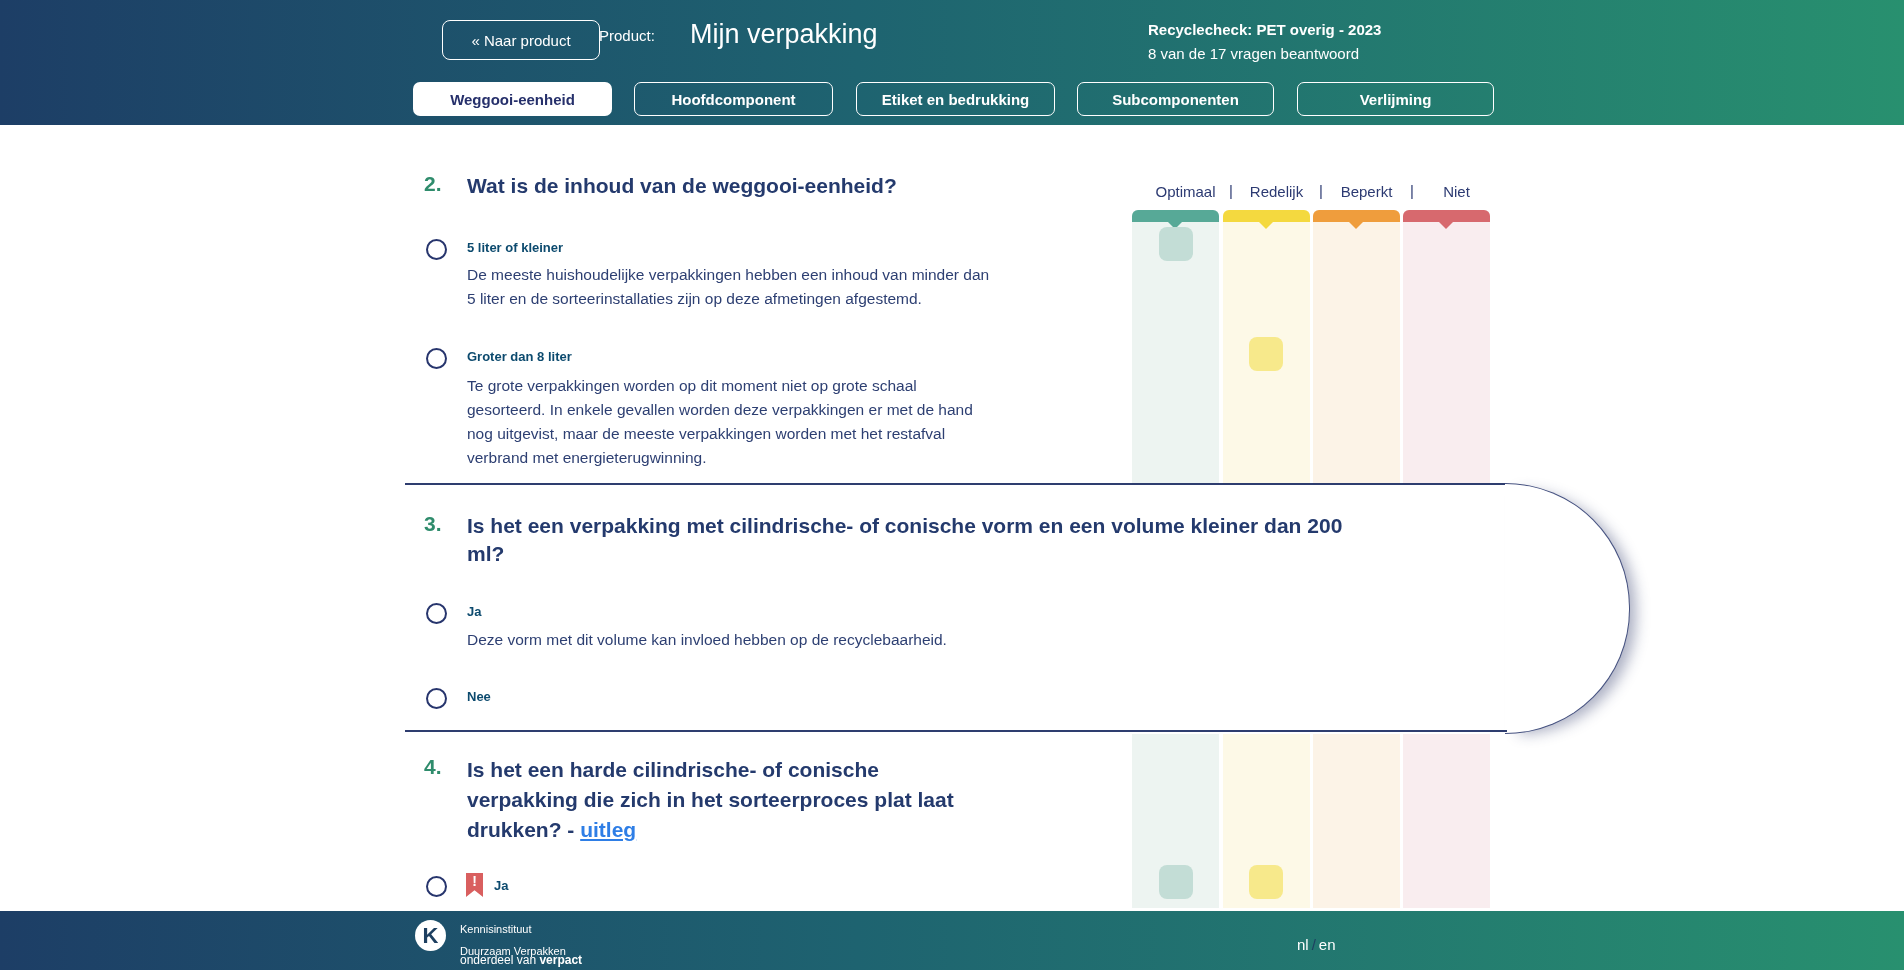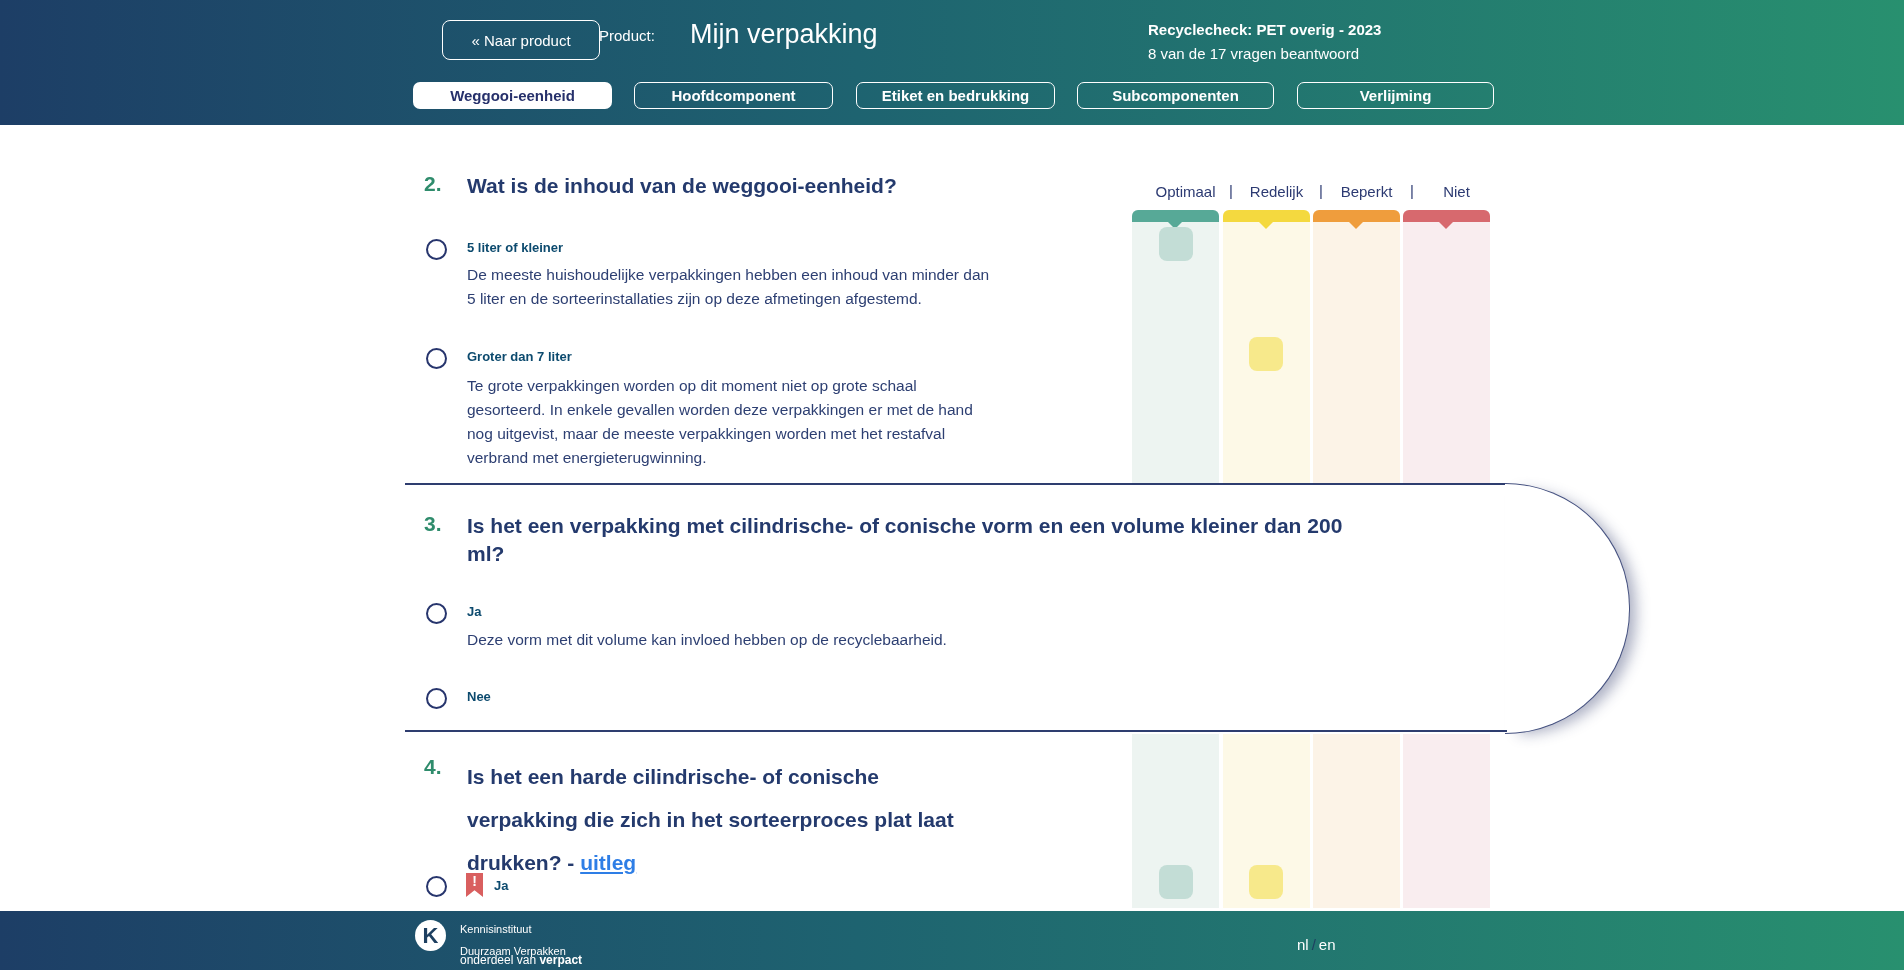--- a/index.html
+++ b/index.html
@@ -10,21 +10,21 @@
   .appbar{position:absolute;left:0;top:0;width:1904px;height:125px;
           background:linear-gradient(90deg,#1d3e66 0%,#1e6370 45%,#28906f 100%);}
   .btn-back{position:absolute;left:415px;top:20px;width:158px;height:40px;box-sizing:border-box;
             border:1.5px solid #ffffff;border-radius:8px;background:transparent;color:#ffffff;
             font-size:15px;display:flex;align-items:center;justify-content:center;cursor:pointer;margin-left:27px;}
   .product-label{position:absolute;left:599px;top:27px;color:#ffffff;font-size:15px;}
   .product-name{position:absolute;left:690px;top:19px;color:#ffffff;font-size:27px;font-weight:normal;}
   .check-name{position:absolute;left:1148px;top:21px;color:#ffffff;font-size:15px;font-weight:bold;}
   .progress{position:absolute;left:1148px;top:45px;color:#ffffff;font-size:15px;}
 
-  .tab{position:absolute;top:82px;height:27px;box-sizing:border-box;border-radius:7px;
+  .tab{position:absolute;top:82px;height:34px;box-sizing:border-box;border-radius:7px;
        font-size:15px;font-weight:bold;display:flex;align-items:center;justify-content:center;cursor:pointer;}
   .tab.inactive{border:1.5px solid #ffffff;color:#ffffff;background:transparent;}
   .tab.active{background:#ffffff;color:#26306b;border:none;}
   .tab1{left:413px;width:199px}.tab2{left:634px;width:199px}.tab3{left:856px;width:199px}
   .tab4{left:1077px;width:197px}.tab5{left:1297px;width:197px}
 
   
   .scale-label{position:absolute;top:183px;width:87px;text-align:center;color:#2c3a72;font-size:15px;}
   .sl1{left:1142px}.sl2{left:1233px}.sl3{left:1323px}.sl4{left:1413px}
   .scale-sep{position:absolute;top:182px;color:#2c3a72;font-size:15px;}
@@ -50,21 +50,21 @@
        border:1.5px solid #44507f;border-left:none;
        border-radius:0 124.5px 124.5px 0 / 0 124.5px 124.5px 0;
        box-shadow:10px 4px 14px -4px rgba(40,50,100,.38);}
 
   
   .q-number{position:absolute;left:424px;color:#2f8c6c;font-size:21px;font-weight:bold;}
   .q-title{position:absolute;left:467px;color:#243a6d;font-size:21px;font-weight:bold;
            white-space:pre-line;line-height:28px;}
   .qn2{top:172px}.qt2{top:172px}
   .qn3{top:512px}.qt3{top:512px}
-  .qn4{top:755px}.qt4{top:755px;line-height:43px;}
+  .qn4{top:755px}.qt4{top:755px;line-height:30px;}
   .radio{position:absolute;width:21px;height:21px;box-sizing:border-box;border:2.5px solid #27356d;
          border-radius:50%;background:#ffffff;cursor:pointer;}
   .opt-label{position:absolute;left:467px;color:#0c4a6e;font-size:13px;font-weight:bold;}
   .opt-desc{position:absolute;left:467px;color:#2d3f72;font-size:15.5px;line-height:24px;white-space:pre-line;}
   .r2a{left:426px;top:239px}.l2a{top:240px}.d2a{top:263px}
   .r2b{left:426px;top:348px}.l2b{top:349px}.d2b{top:374px}
   .r3a{left:426px;top:603px}.l3a{top:604px}.d3a{top:628px}
   .r3b{left:426px;top:688px}.l3b{top:689px}
   .r4a{left:426px;top:876px}.l4a{left:494px;top:878px}
   .uitleg{color:#2e7ee6;text-decoration:underline;cursor:pointer;}
@@ -140,21 +140,21 @@
 
   <div class="q-number qn2">2.</div>
   <div class="q-title qt2">Wat is de inhoud van de weggooi-eenheid?</div>
 
   <div class="radio r2a"></div>
   <div class="opt-label l2a">5 liter of kleiner</div>
   <div class="opt-desc d2a">De meeste huishoudelijke verpakkingen hebben een inhoud van minder dan
 5 liter en de sorteerinstallaties zijn op deze afmetingen afgestemd.</div>
 
   <div class="radio r2b"></div>
-  <div class="opt-label l2b">Groter dan 7 liter</div>
+  <div class="opt-label l2b">Groter dan 8 liter</div>
   <div class="opt-desc d2b">Te grote verpakkingen worden op dit moment niet op grote schaal
 gesorteerd. In enkele gevallen worden deze verpakkingen er met de hand
 nog uitgevist, maar de meeste verpakkingen worden met het restafval
 verbrand met energieterugwinning.</div>
 
   <div class="divider d1"></div>
   <div class="arc"></div>
   <div class="divider d2"></div>
 
   <div class="q-number qn3">3.</div>

